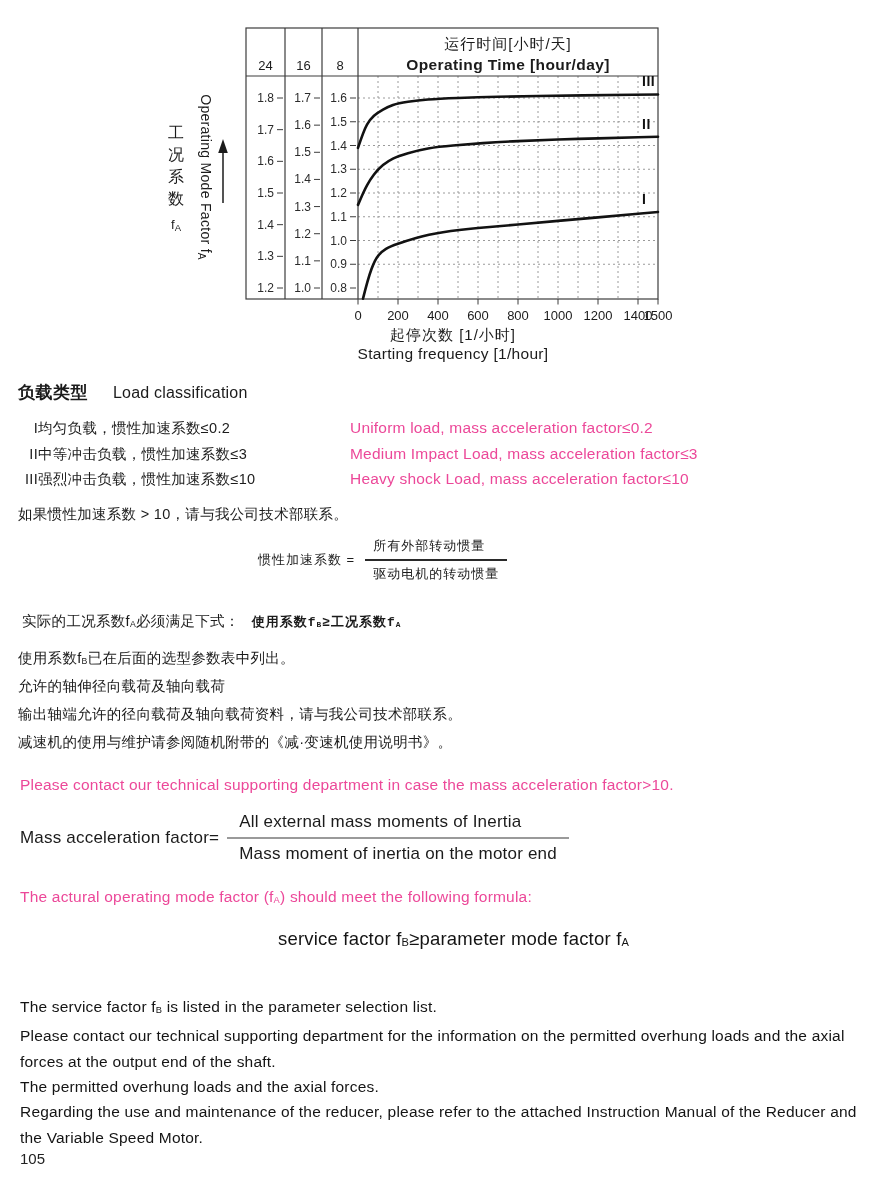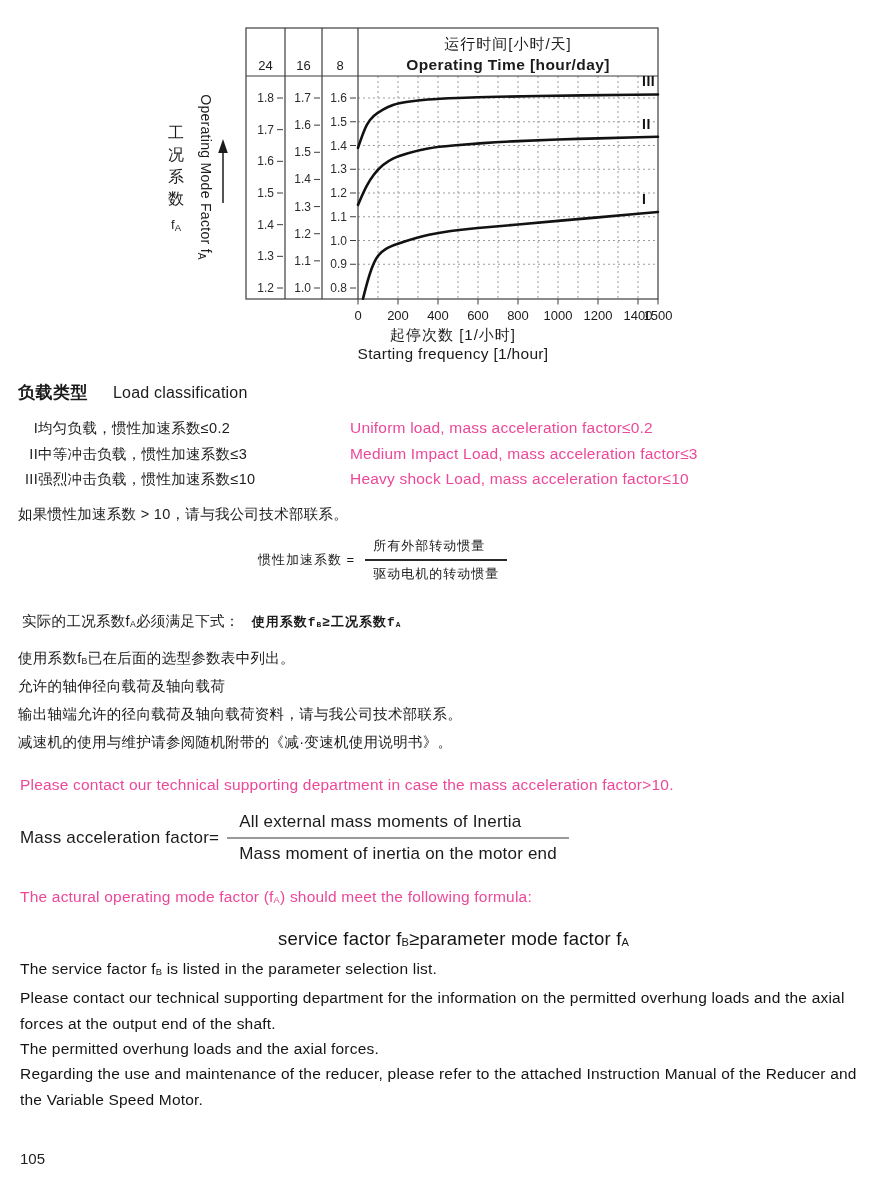--- a/index.html
+++ b/index.html
@@ -215,21 +215,21 @@
     <span class="frac">
       <span class="num">All external mass moments of Inertia</span>
       <span class="den">Mass moment of inertia on the motor end</span>
     </span>
   </div>
 
   <div class="abs entext" style="left:20px;top:888px"><span>The actural operating mode factor (f</span><span class="sub">A</span><span>) should meet the following formula:</span></div>
 
   <div class="abs big-en-formula" style="left:278px;top:928px"><span>service factor f</span><span class="sub">B</span><span>≥parameter mode factor f</span><span class="sub">A</span></div>
 
-  <div class="abs notes" style="left:20px;top:956px;width:844px">
+  <div class="abs notes" style="left:20px;top:994px;width:844px">
     <p><span>The service factor f</span><span class="sub">B</span><span> is listed in the parameter selection list.</span></p>
     <p style="white-space:normal">Please contact our technical supporting department for the information on the permitted overhung loads and the axial forces at the output end of the shaft.</p>
     <p>The permitted overhung loads and the axial forces.</p>
     <p style="white-space:normal">Regarding the use and maintenance of the reducer, please refer to the attached Instruction Manual of the Reducer and the Variable Speed Motor.</p>
   </div>
 
   <div class="abs page-num" style="left:20px;top:1150px">105</div>
 </div>
 
 </body></html>

